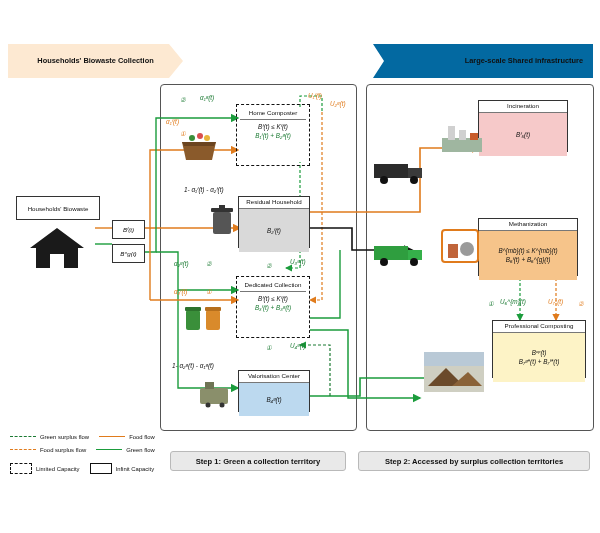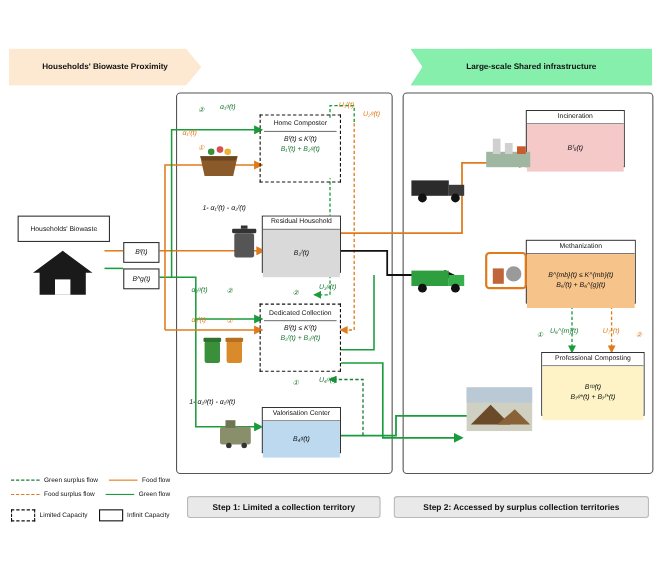--- a/index.html
+++ b/index.html
@@ -15,22 +15,22 @@
   
   .banner{
     position:absolute;height:34px;display:flex;align-items:center;justify-content:center;
     text-align:center;font-weight:bold;font-size:7.4px;line-height:1.18;padding:0 10px;
     box-sizing:border-box;color:#111;
   }
   .banner.b1{left:8px;top:44px;width:175px;background:#fde9d2;
     clip-path:polygon(0 0, 92% 0, 100% 50%, 92% 100%, 0 100%);}
   .banner.b2{left:178px;top:44px;width:200px;background:#fdf3c6;
     clip-path:polygon(0 0, 93% 0, 100% 50%, 93% 100%, 0 100%, 6% 50%);}
-  .banner.b3{left:373px;top:44px;width:220px;background:#86efac;
-    clip-path:polygon(0 0, 100% 0, 100% 100%, 0 100%, 5% 50%);}
+  .banner.b3{left:373px;top:44px;width:220px;background:#0369a1;
+    clip-path:polygon(0 0, 100% 0, 100% 100%, 0 100%, 5% 50%);justify-content:flex-end;}
 
   
   .frame{position:absolute;border:1.2px solid #555;border-radius:4px;background:#fff;}
   #frame-step1{left:160px;top:84px;width:195px;height:345px;}
   #frame-step2{left:366px;top:84px;width:226px;height:345px;}
 
   
   .step-caption{
     position:absolute;background:#e9e9e9;border:1px solid #b9b9b9;border-radius:3px;
     font-size:7.6px;font-weight:bold;display:flex;align-items:center;justify-content:center;
@@ -85,21 +85,21 @@
 
   
   .pic{position:absolute;box-sizing:border-box;}
 </style>
 </head>
 <body>
 
 <div id="root">
 
   <div class="banner b1">
-    <span>Households' Biowaste Proximity</span>
+    <span>Households' Biowaste Collection</span>
   </div>
   <div class="banner b3">
     <span>Large-scale Shared infrastructure</span>
   </div>
 
   <div class="frame" id="frame-step1"></div>
   <div class="frame" id="frame-step2"></div>
 
   <svg id="wires">
     <defs>
@@ -331,19 +331,19 @@
     </div>
     <div class="legend-row" style="margin-top:6px;">
       <span class="sw-box-dashed"></span>
       <span class="lbl">Limited Capacity</span>
       <span class="sw-box-solid" style="margin-left:6px;"></span>
       <span class="lbl">Infinit Capacity</span>
     </div>
   </div>
 
   <div class="step-caption" id="step1-caption">
-    <span>Step 1: Limited a collection territory</span>
+    <span>Step 1: Green a collection territory</span>
   </div>
   <div class="step-caption" id="step2-caption">
     <span>Step 2: Accessed by surplus collection territories</span>
   </div>
 
 </div>
 
 </body></html>

